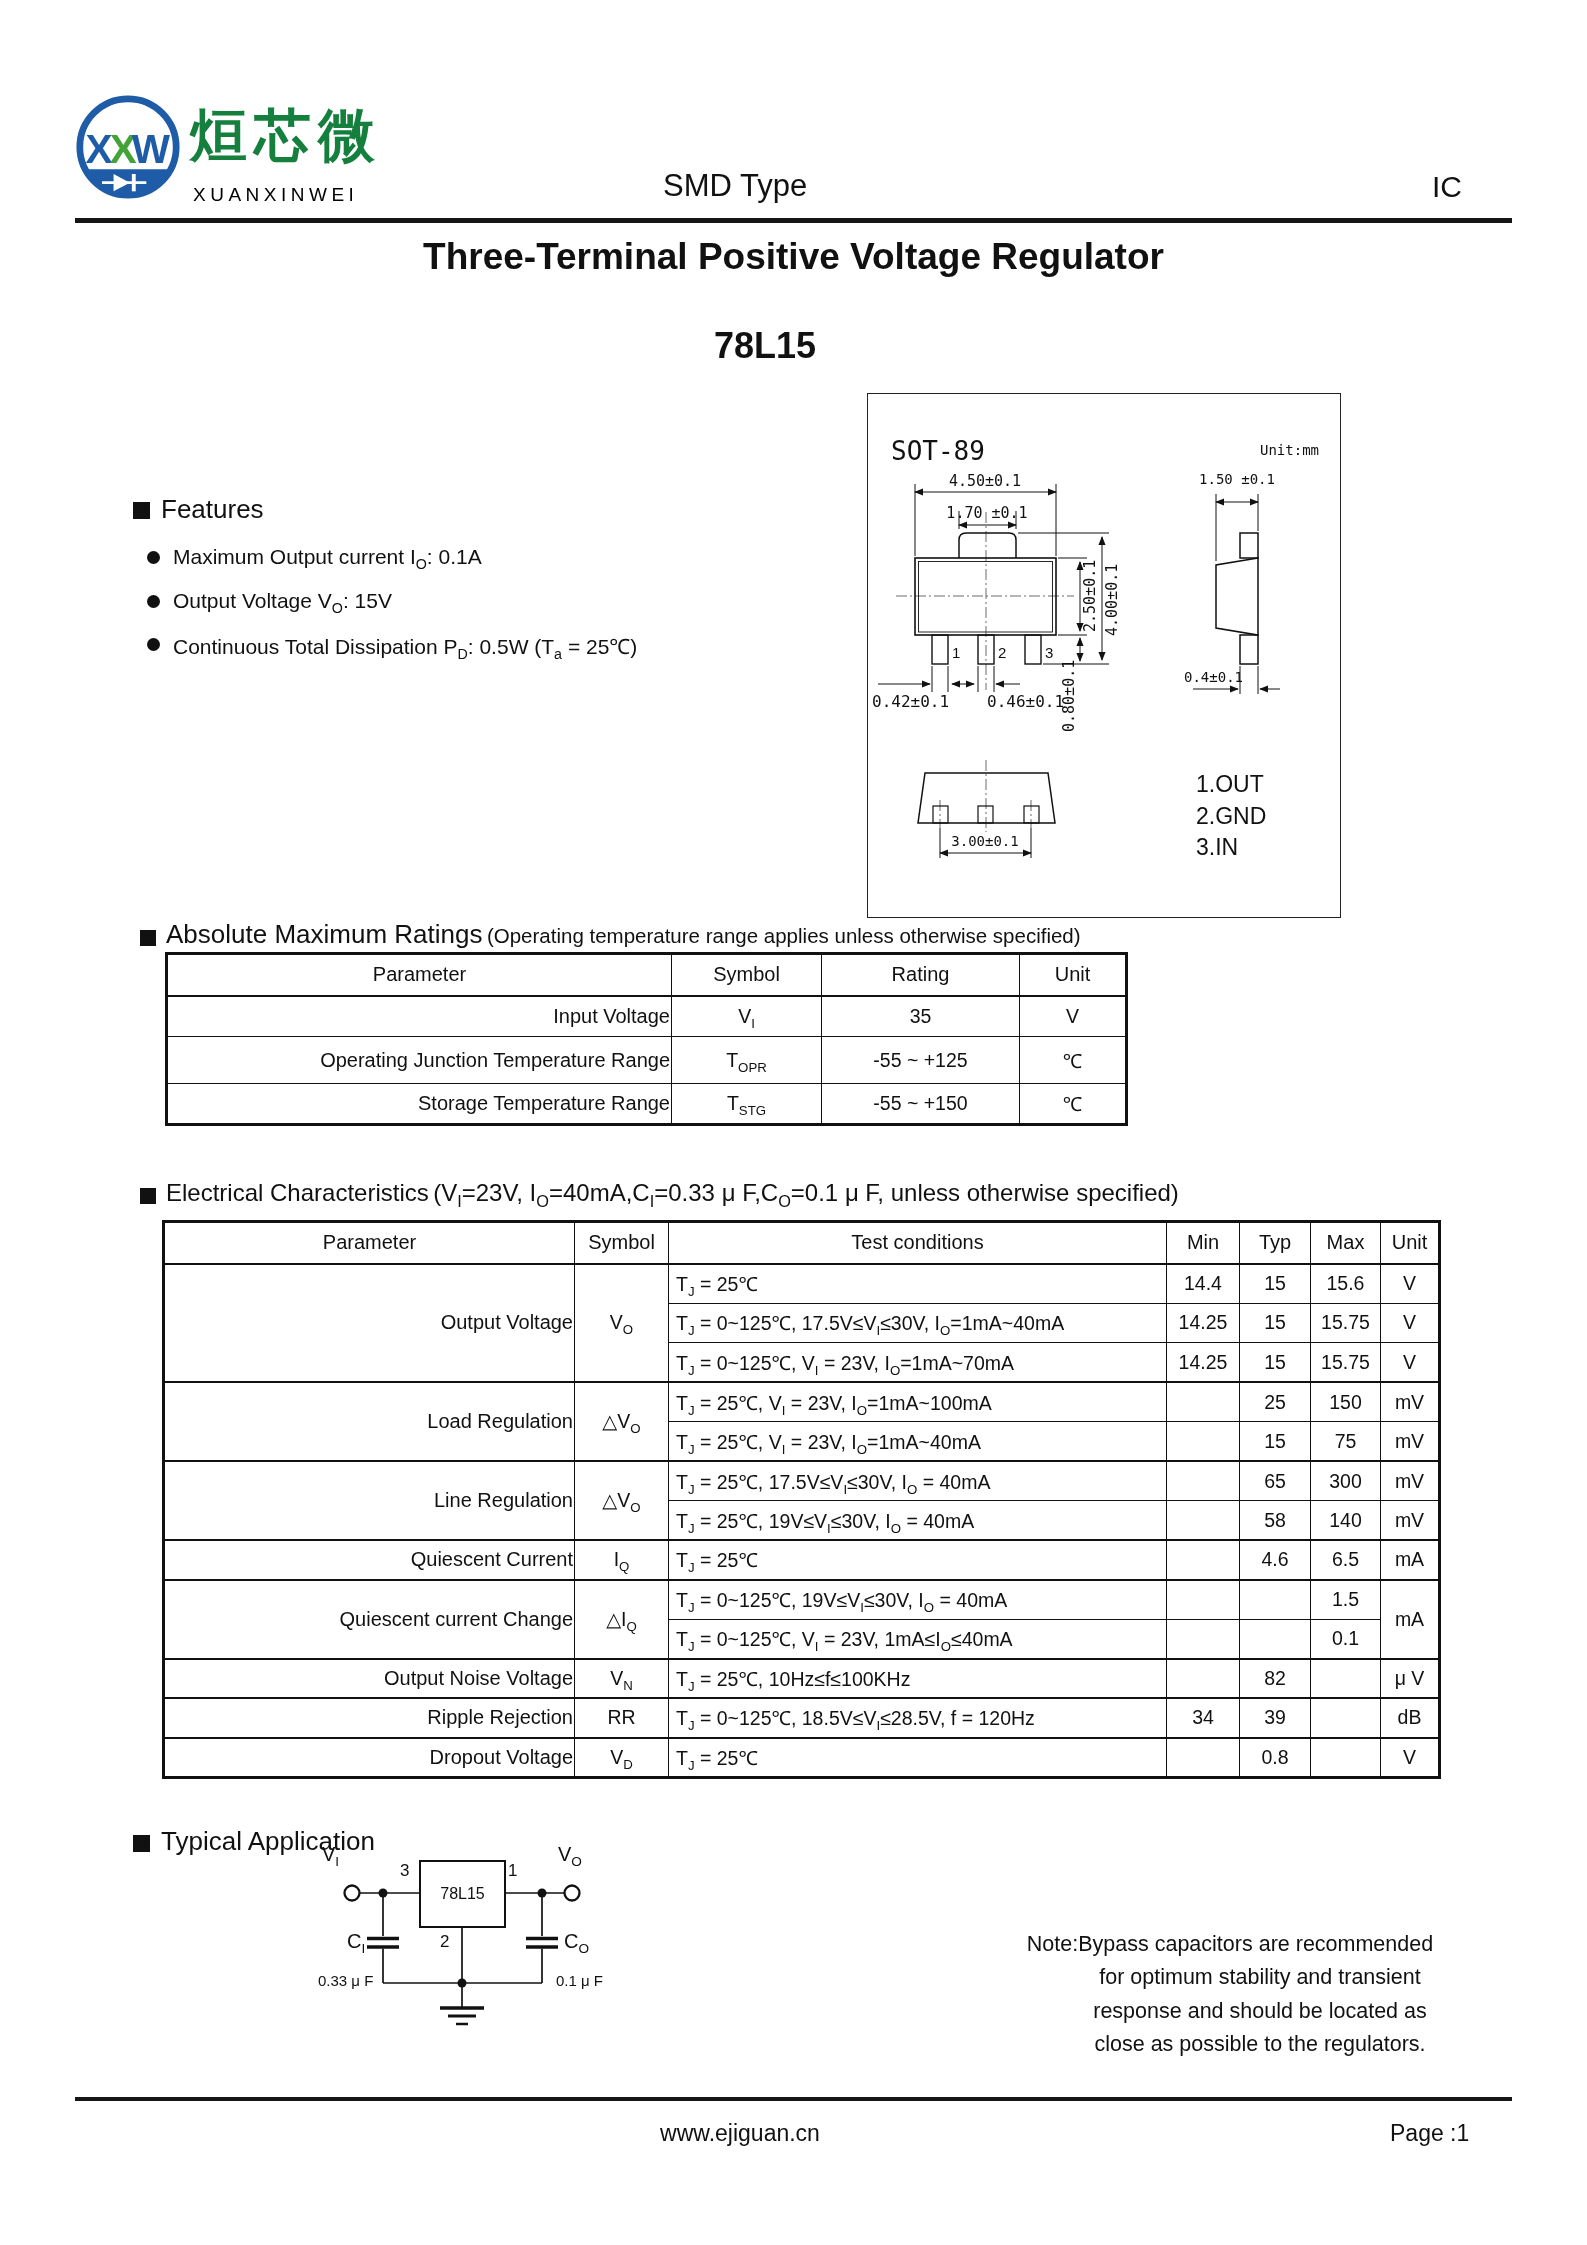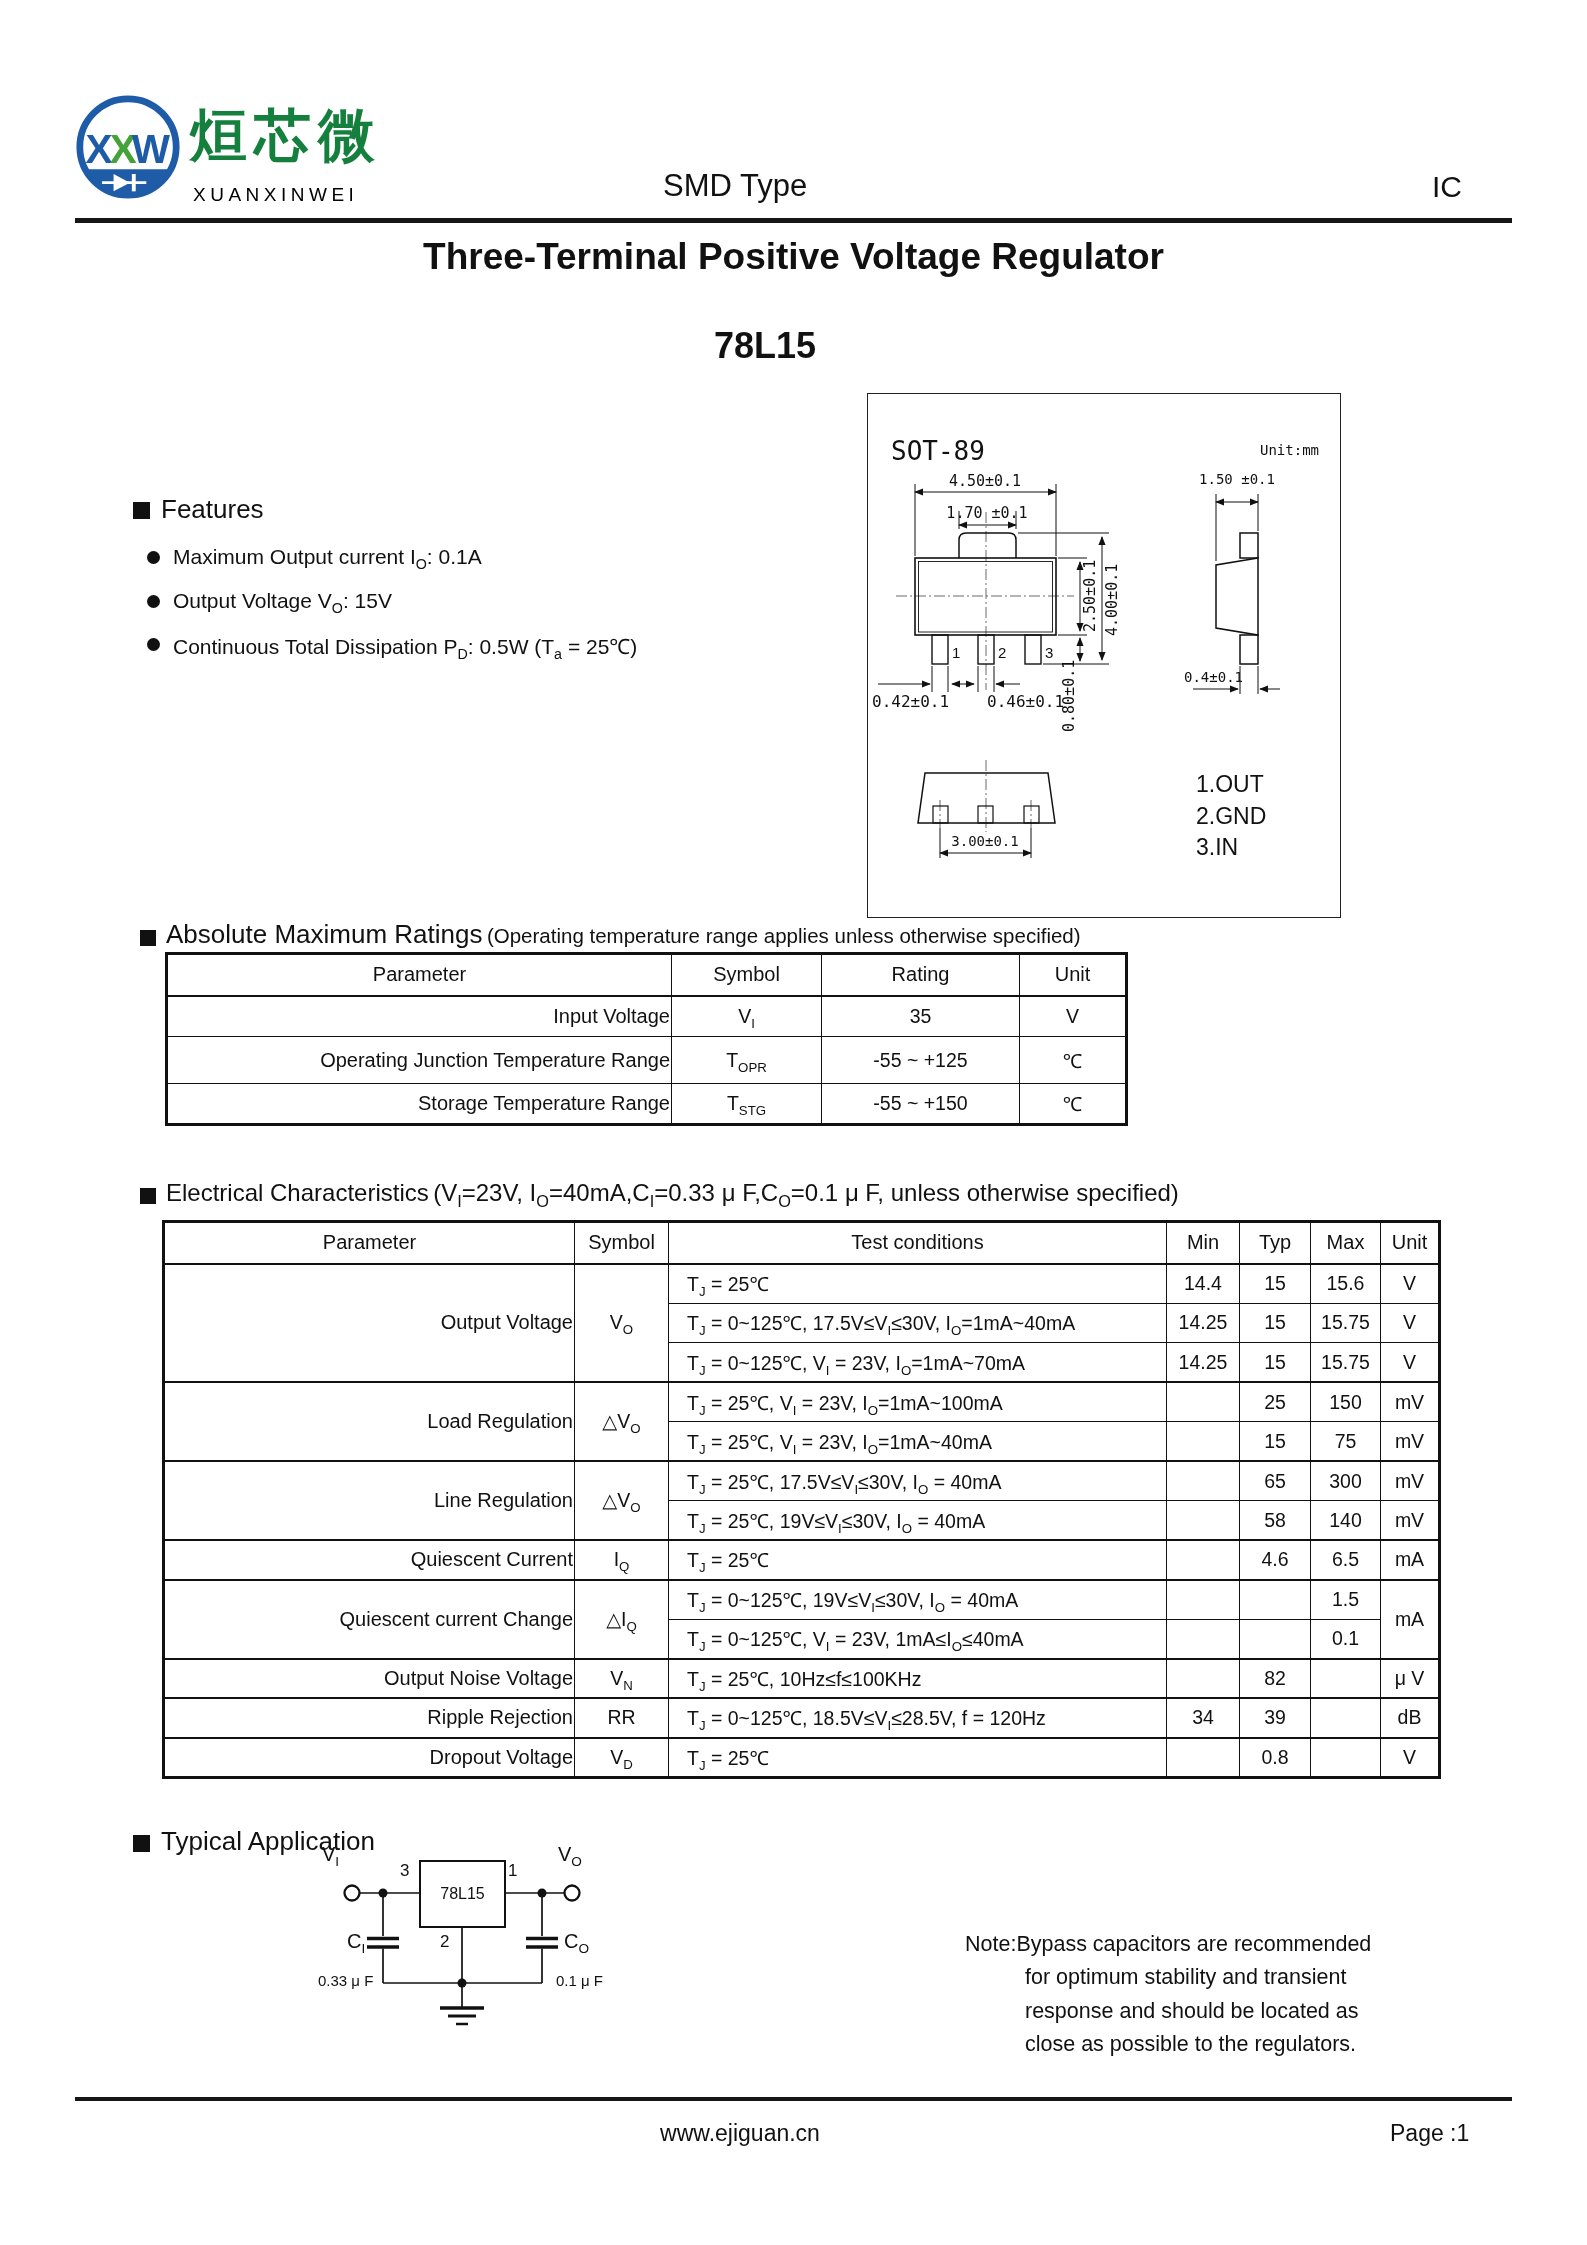--- a/index.html
+++ b/index.html
@@ -26,28 +26,28 @@
   
   .pkg-box{left:867px;top:393px;width:474px;height:525px;border:1.5px solid #222;box-sizing:border-box;}
   .dim{font-family:"DejaVu Sans Mono",monospace;}
   
   table.dtable{border-collapse:collapse;table-layout:fixed;position:absolute;background:#fff;}
   table.dtable td,table.dtable th{border:1.6px solid #111;font-weight:normal;overflow:hidden;white-space:nowrap;}
   table.dtable{border:3px solid #111;}
   table.dtable thead th{border-bottom:2.8px solid #111;text-align:center;font-size:20px;}
   tr.gstart td{border-top:2.6px solid #111;}
   td.param{text-align:right;padding-left:8px;font-size:20px;}
-  td.cond{text-align:left;padding-left:18px;font-size:19.5px;}
+  td.cond{text-align:left;padding-left:7px;font-size:19.5px;}
   td.ctr{text-align:center;font-size:19.5px;}
   
   .circ-label{font-size:20px;}
   .pin-label{font-size:17px;}
   .cap-value{font-size:15px;}
   .ic-box-label{font-size:16px;text-align:center;}
-  .note-line{font-size:21.5px;line-height:33.4px;padding-left:60px;}
+  .note-line{font-size:21.5px;line-height:33.4px;padding-left:60px;text-align:center;}
   .note-line.first{padding-left:0;}
   
   .footer-rule{left:75px;top:2097px;width:1437px;height:4px;background:#161616;}
   .website{left:615px;top:2120px;width:250px;text-align:center;font-size:23px;}
   .page-label{left:1390px;top:2120px;font-size:23px;}
 </style>
 </head>
 <body>
 
 <div class="page">

